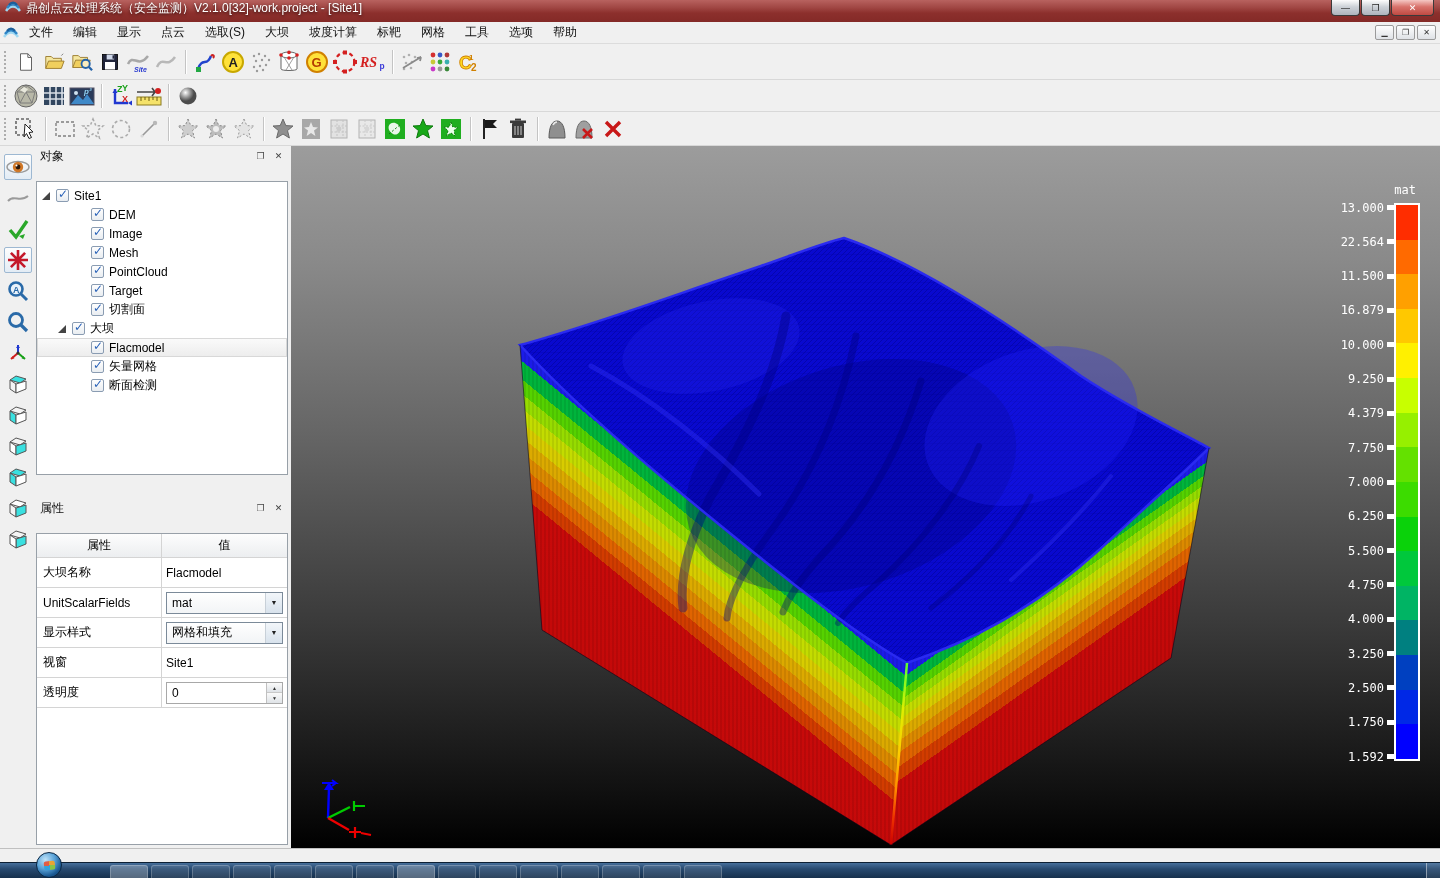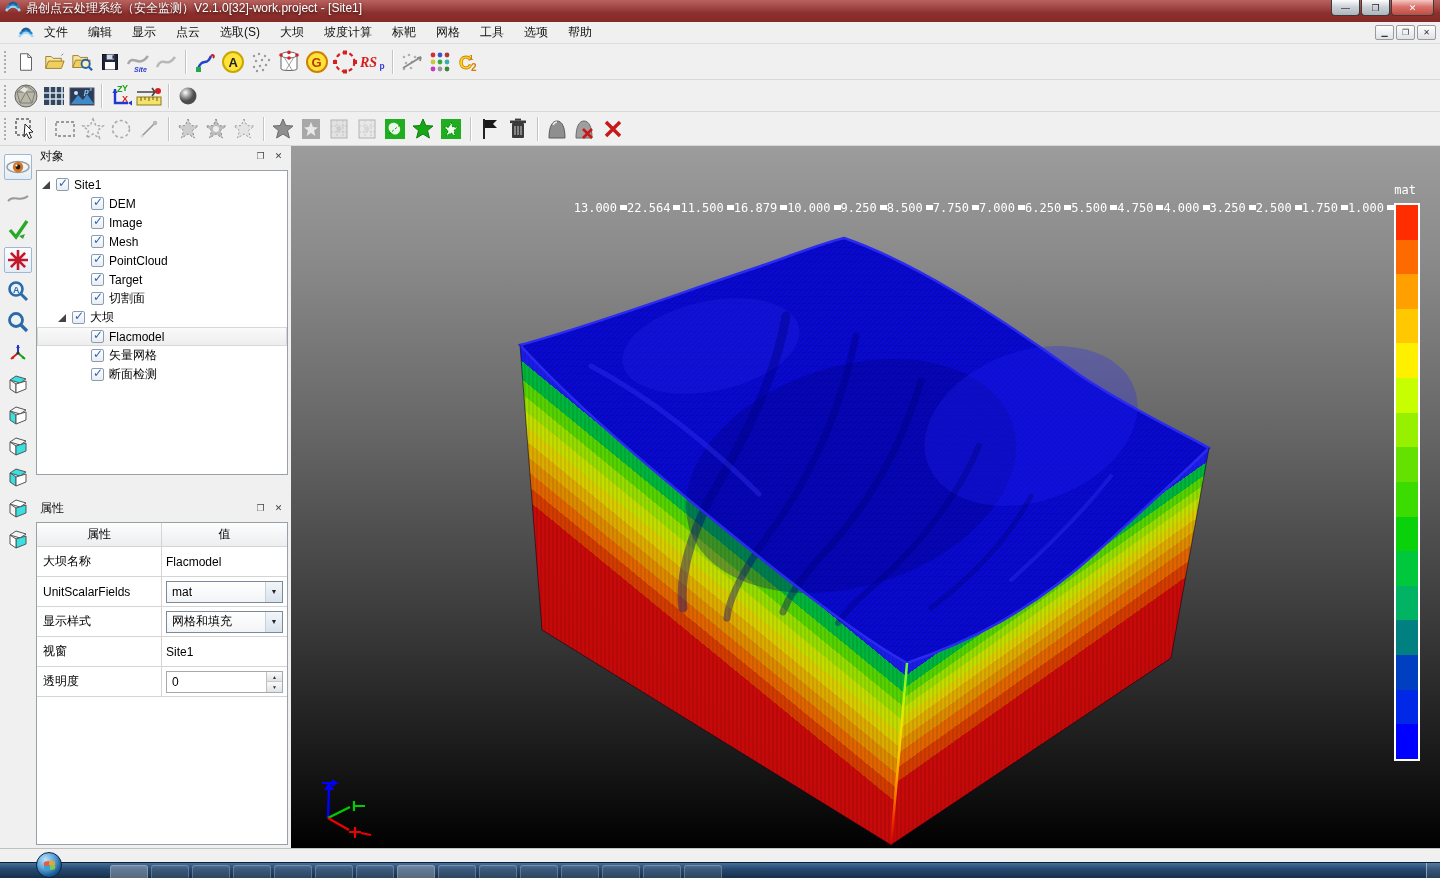--- a/index.html
+++ b/index.html
@@ -11,21 +11,21 @@
   .titlebar { height:22px; background:linear-gradient(180deg,#b8625f 0%,#a04643 35%,#8c2f2c 60%,#842a27 100%);
     display:flex; align-items:flex-start; padding-left:5px; position:relative; }
   .titlebar .ttext { color:#fff; font-size:12px; margin-left:5px; text-shadow:0 1px 3px rgba(0,0,0,.7); white-space:nowrap; }
   .winbtns { position:absolute; right:6px; top:0; display:flex; }
   .wbtn { width:29px; height:16px; border:1px solid #3a3a3a; border-top:none; border-radius:0 0 4px 4px;
     background:linear-gradient(#fdfdfd,#cdd2d8 45%,#aeb4bc); display:flex; align-items:center; justify-content:center;
     font-size:9px; color:#222; margin-left:1px; }
   .wbtn.close { width:43px; background:linear-gradient(#f5c8c4,#d9736c 45%,#c04a42); color:#fff; }
 
   
-  .menubar { height:22px; background:#f0f0f0; border-bottom:1px solid #dcdcdc; display:flex; align-items:center; padding-left:18px; position:relative; }
+  .menubar { height:22px; background:#f0f0f0; border-bottom:1px solid #dcdcdc; display:flex; align-items:center; padding-left:3px; position:relative; }
   .mitem { padding:2px 10px; color:#111; cursor:default; }
   .mdibtns { position:absolute; right:4px; display:flex; gap:2px; }
   .mdib { width:19px; height:15px; border:1px solid #9a9a9a; background:linear-gradient(#fefefe,#dfe2e6); border-radius:2px;
     display:flex; align-items:center; justify-content:center; font-size:8px; color:#333; }
 
   
   .tbar { background:#f0f0f0; border-bottom:1px solid #d8d8d8; display:flex; align-items:center; }
   .tb1 { height:36px; } .tb2 { height:32px; } .tb3 { height:34px; }
   .grip { width:5px; height:24px; margin:0 4px 0 3px;
     background-image:radial-gradient(circle,#adadad 34%,transparent 40%); background-size:4px 4px; }
@@ -42,21 +42,21 @@
   .ibtn.active { border:1px solid #9db8d2; border-radius:2px; background:linear-gradient(#fdfdfd,#e3ecf5); }
 
   
   .docks { width:256px; display:flex; flex-direction:column;gap:20px; }
   .panel { display:flex; flex-direction:column; }
   .panel-objects { height:342px; }
   .panel-props  { height:360px; }
   .phead { height:20px; display:flex; align-items:center; padding:0 5px; color:#111; }
   .phead .sp { flex:1; }
   .pbtn { width:15px; height:14px; display:flex; align-items:center; justify-content:center; font-size:9px; color:#444; margin-left:3px; }
-  .pbody { flex:1; margin:4px 3px 3px 1px; background:#fff; border:1px solid #98a0a8; overflow:hidden; }
+  .pbody { flex:1; margin:15px 3px 3px 1px; background:#fff; border:1px solid #98a0a8; overflow:hidden; }
 
   
   .trow { height:19px; display:flex; align-items:center; white-space:nowrap; }
   .trow .exp { width:0; height:0; border-left:4px solid transparent; border-top:4px solid transparent;
     border-right:4px solid #444; border-bottom:4px solid #444; margin-right:6px; }
   .cbox { width:13px; height:13px; border:1px solid #8a9cb2; background:linear-gradient(#fefefe,#e9edf1); border-radius:2px;
     margin-right:5px; position:relative; flex:none; }
   .cbox::after { content:"✓"; position:absolute; left:1px; top:-3px; font-size:12px; font-weight:bold; color:#2a62b8; }
   .i0 { padding-left:5px; } .i1 { padding-left:54px; } .i1e { padding-left:21px; } .i2 { padding-left:53px; }
   .trow.selected { background:linear-gradient(#fafafa,#ededed); border:1px solid #d8d8d8; height:19px; }
@@ -84,21 +84,21 @@
 
   
   .viewport { flex:1; position:relative; overflow:hidden;
     background:linear-gradient(180deg,#9c9c9c 0%,#8a8a8a 16%,#676767 40%,#3a3a3a 68%,#101010 92%,#000 100%); }
   .viewport svg.model { position:absolute; left:0; top:0; }
 
   
   .colorbar { position:absolute; top:37px; right:20px; color:#fff; font-family:"DejaVu Sans Mono","Liberation Mono",monospace; }
   .cb-title { text-align:right; font-size:12px; padding-right:4px; margin-bottom:6px; }
   .cb-body { display:flex; align-items:flex-start; }
-  .cb-ticks { display:flex; flex-direction:row; justify-content:space-between; height:562px; margin-top:-2px;margin-left:33px; }
+  .cb-ticks { display:flex; flex-direction:column; justify-content:space-between; height:562px; margin-top:-2px;margin-left:33px; }
   .tick { display:flex; align-items:center; justify-content:flex-end; height:13px; }
   .tick .tlab { font-size:12px; letter-spacing:0; }
   .tick .tmark { width:7px; height:5px; background:#fff; margin-left:3px; }
   .cb-bar { width:26px; height:558px; border:2px solid #fff; margin-left:0; }
 
   
   .statusbar { height:14px; background:#f0f0f0; border-top:1px solid #c0c0c0; }
   .taskbar { height:16px; background:linear-gradient(180deg,#466f9b 0%,#27496f 40%,#16304d 100%); position:relative; border-top:1px solid #0d2034; }
   .orb { position:absolute; left:36px; top:-11px; width:26px; height:26px; border-radius:50%;
     background:radial-gradient(circle at 35% 28%,#bfe2f8 0%,#5aa3d8 40%,#1b5documento 0%, #1b5a94 70%,#0c3560 100%);
@@ -828,21 +828,21 @@
               </div>
             <div class="tick">
                 <span class="tlab">10.000</span>
                 <span class="tmark"></span>
               </div>
             <div class="tick">
                 <span class="tlab">9.250</span>
                 <span class="tmark"></span>
               </div>
             <div class="tick">
-                <span class="tlab">8.500</span>
+                <span class="tlab">4.379</span>
                 <span class="tmark"></span>
               </div>
             <div class="tick">
                 <span class="tlab">7.750</span>
                 <span class="tmark"></span>
               </div>
             <div class="tick">
                 <span class="tlab">7.000</span>
                 <span class="tmark"></span>
               </div>
@@ -868,21 +868,21 @@
               </div>
             <div class="tick">
                 <span class="tlab">2.500</span>
                 <span class="tmark"></span>
               </div>
             <div class="tick">
                 <span class="tlab">1.750</span>
                 <span class="tmark"></span>
               </div>
             <div class="tick">
-                <span class="tlab">1.000</span>
+                <span class="tlab">1.592</span>
                 <span class="tmark"></span>
               </div>
           </div>
           <div class="cb-bar" style="background: linear-gradient(rgb(255, 45, 0) 0%, rgb(255, 45, 0) 6.25%, rgb(255, 106, 0) 6.25%, rgb(255, 106, 0) 12.5%, rgb(255, 160, 0) 12.5%, rgb(255, 160, 0) 18.75%, rgb(255, 200, 0) 18.75%, rgb(255, 200, 0) 25%, rgb(255, 240, 0) 25%, rgb(255, 240, 0) 31.25%, rgb(200, 255, 0) 31.25%, rgb(200, 255, 0) 37.5%, rgb(150, 240, 0) 37.5%, rgb(150, 240, 0) 43.75%, rgb(100, 225, 0) 43.75%, rgb(100, 225, 0) 50%, rgb(60, 220, 0) 50%, rgb(60, 220, 0) 56.25%, rgb(10, 210, 10) 56.25%, rgb(10, 210, 10) 62.5%, rgb(0, 200, 60) 62.5%, rgb(0, 200, 60) 68.75%, rgb(0, 180, 100) 68.75%, rgb(0, 180, 100) 75%, rgb(0, 128, 128) 75%, rgb(0, 128, 128) 81.25%, rgb(0, 64, 192) 81.25%, rgb(0, 64, 192) 87.5%, rgb(0, 40, 230) 87.5%, rgb(0, 40, 230) 93.75%, rgb(0, 0, 255) 93.75%, rgb(0, 0, 255) 100%);"></div>
         </div>
       </div>
     </div>
   </div>
 
   <div class="statusbar"></div>

